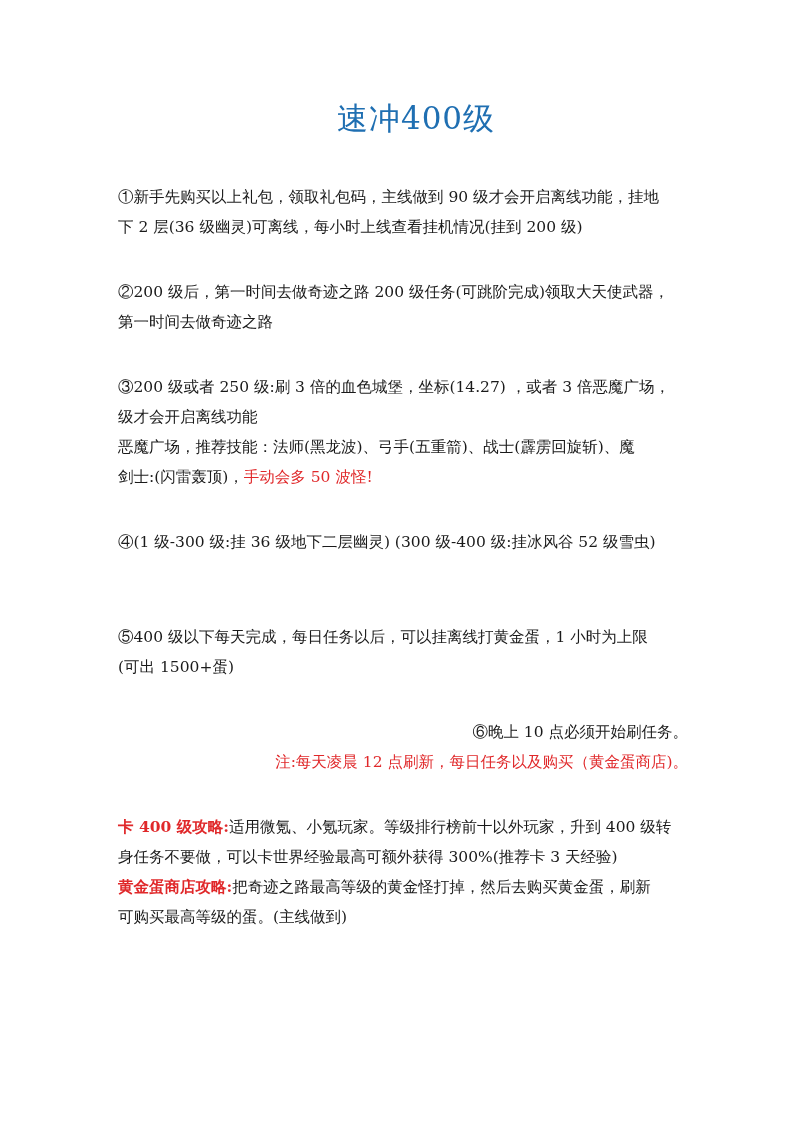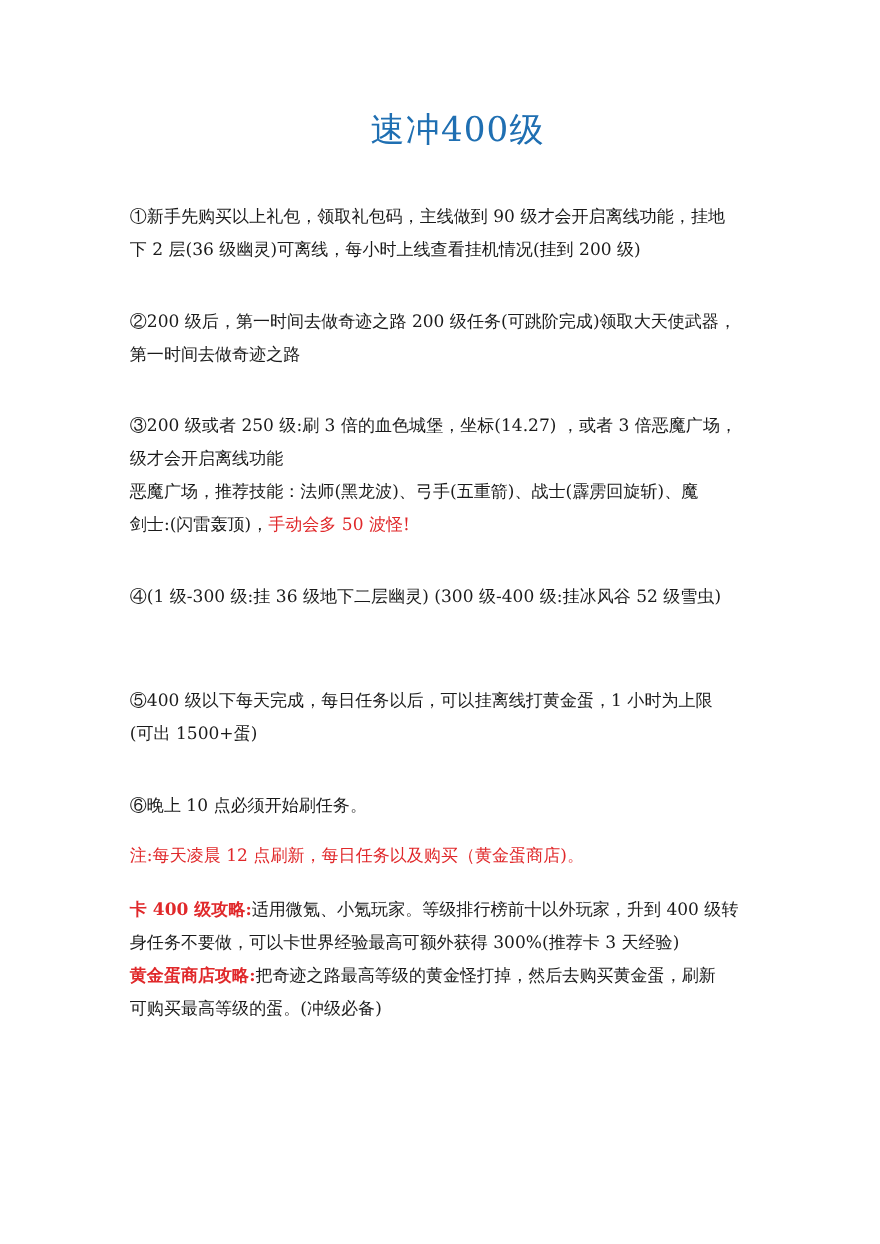--- a/index.html
+++ b/index.html
@@ -12,21 +12,21 @@
     .title {
       position: absolute; left: 0; top: 96px; width: 800px; text-align: center;
       font-size: 31px; color: #1f6fb2; letter-spacing: 1px; line-height: 44px;
       font-family: "DejaVu Serif", "Liberation Serif", serif;
       padding-left: 16px;
     }
     .para {
       position: absolute; left: 118px; width: 570px;
       font-size: 15.5px; line-height: 30px;
     }
-    .red { color: #e0282a; margin-top: 16px; }
+    .red { color: #e0282a; }
     .bold-red { color: #e0282a; font-weight: bold; }
     .line { display: block; white-space: nowrap; }
   </style>
 </head>
 <body>
 
 <div class="page">
 
   <div class="title">速冲400级</div>
 
@@ -49,28 +49,28 @@
 
   <div class="para" style="top:527px;">
     <span class="line">④(1 级-300 级:挂 36 级地下二层幽灵) (300 级-400 级:挂冰风谷 52 级雪虫)</span>
   </div>
 
   <div class="para" style="top:622px;">
     <span class="line">⑤400 级以下每天完成，每日任务以后，可以挂离线打黄金蛋，1 小时为上限</span>
     <span class="line">(可出 1500+蛋)</span>
   </div>
 
-  <div class="para" style="top:717px;">
+  <div class="para" style="top:717px;text-align:right;">
     <span class="line">⑥晚上 10 点必须开始刷任务。</span>
     <span class="line red">注:每天凌晨 12 点刷新，每日任务以及购买（黄金蛋商店)。</span>
   </div>
 
   <div class="para" style="top:812px;">
     <span class="line"><span class="bold-red">卡 400 级攻略:</span><span>适用微氪、小氪玩家。等级排行榜前十以外玩家，升到 400 级转</span></span>
     <span class="line">身任务不要做，可以卡世界经验最高可额外获得 300%(推荐卡 3 天经验)</span>
   </div>
 
   <div class="para" style="top:872px;">
     <span class="line"><span class="bold-red">黄金蛋商店攻略:</span><span>把奇迹之路最高等级的黄金怪打掉，然后去购买黄金蛋，刷新</span></span>
-    <span class="line">可购买最高等级的蛋。(冲级必备)</span>
+    <span class="line">可购买最高等级的蛋。(主线做到)</span>
   </div>
 
 </div>
 
 </body></html>

